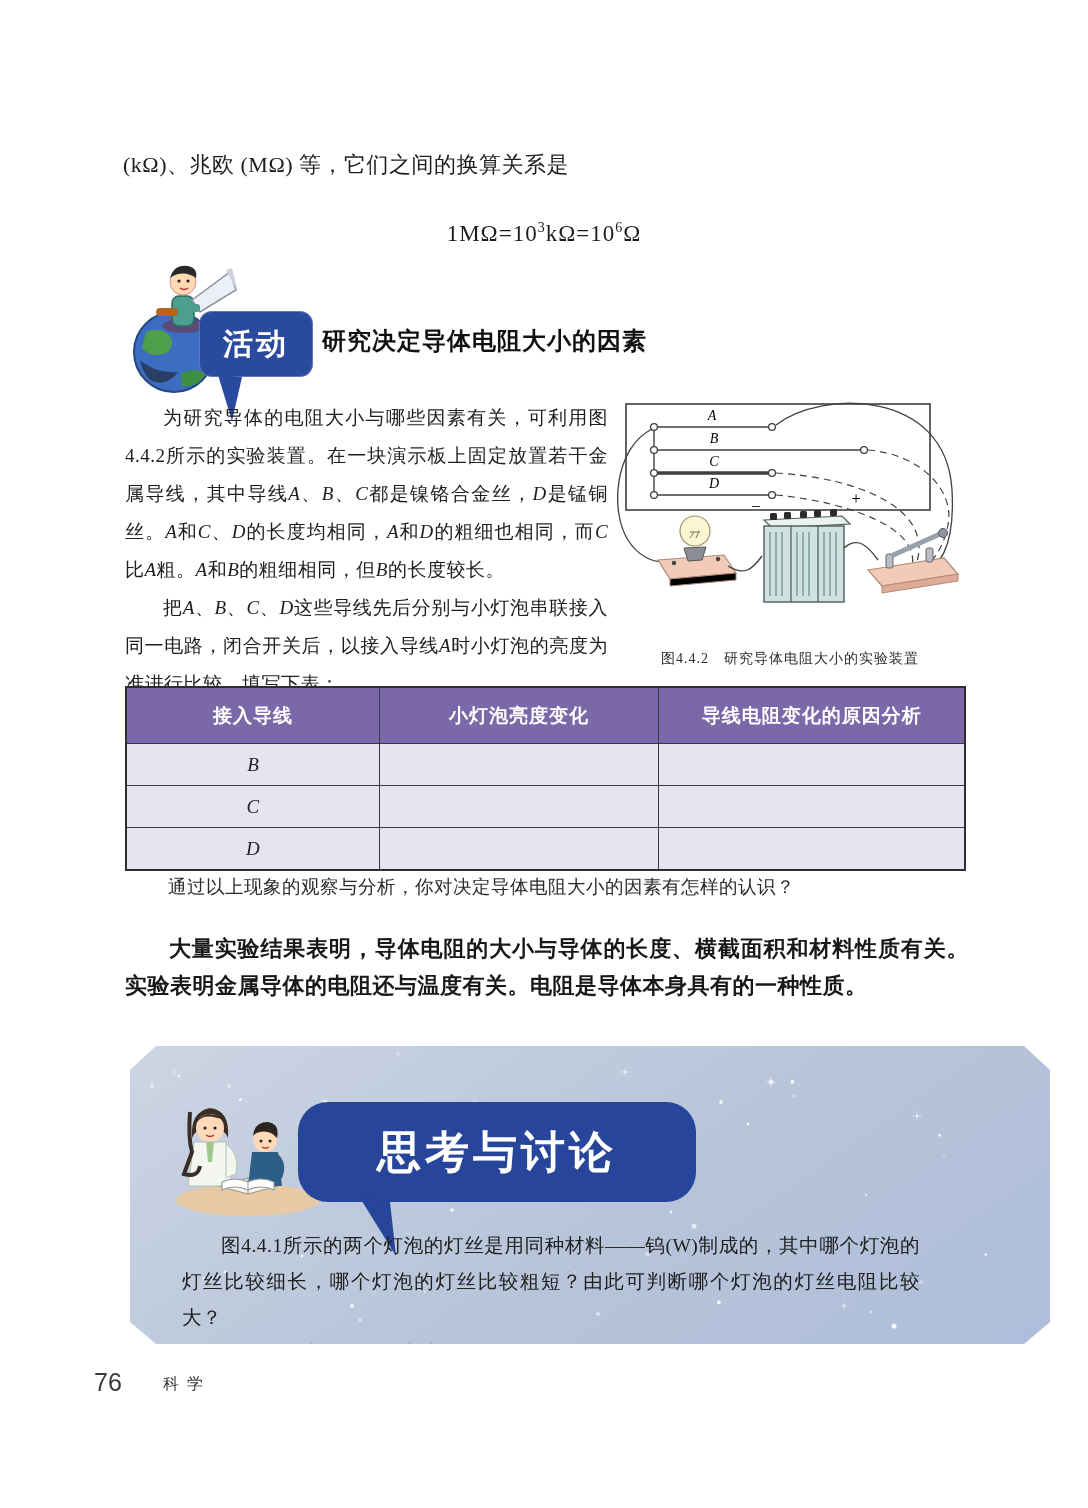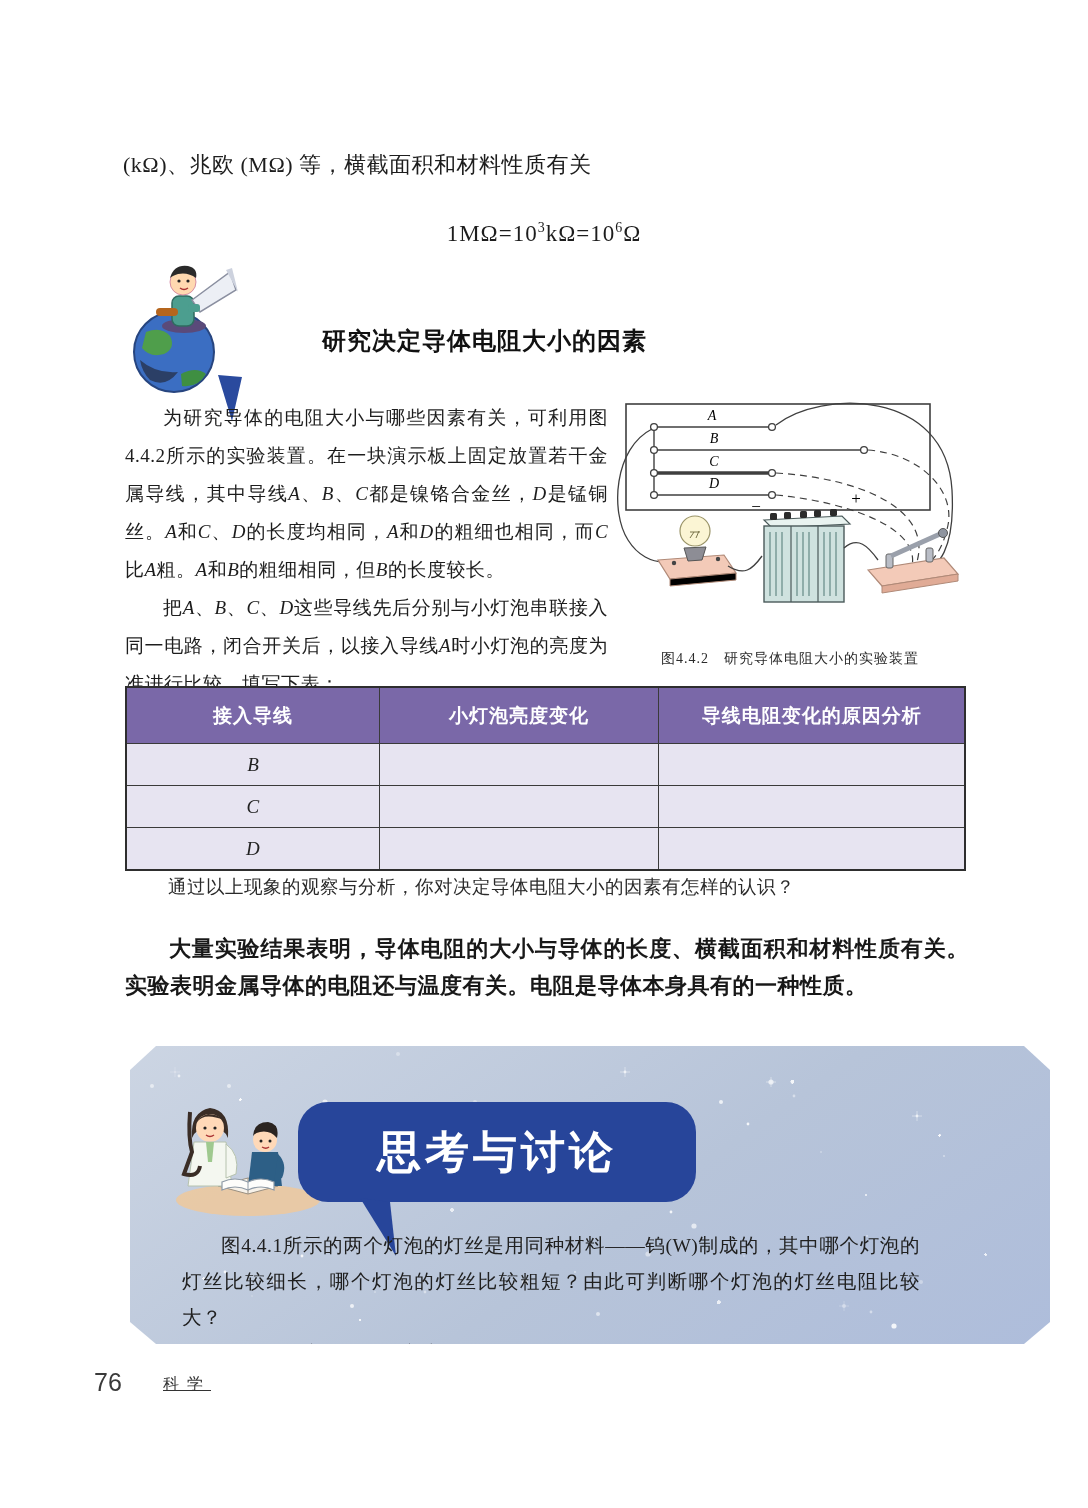--- a/index.html
+++ b/index.html
@@ -82,29 +82,29 @@
     border-radius:30px;display:flex;align-items:center;justify-content:center;
     font-family:"Liberation Sans","DejaVu Sans",sans-serif;font-weight:bold;color:#fff;
     font-size:44px;letter-spacing:4px;
   }
   #think-badge-tail{position:absolute;left:228px;top:152px;width:40px;height:58px;}
   #think-text{position:absolute;left:52px;top:182px;width:738px;}
   #think-text p{margin:0;font-size:19.5px;line-height:36px;color:#202020;text-align:justify;letter-spacing:.5px;}
   #think-text p.indent{text-indent:2em;}
   
   #footer-num{left:94px;top:1368px;font-family:"Liberation Sans","DejaVu Sans",sans-serif;font-size:25px;color:#3a3a3a;}
-  #footer-subject{left:163px;top:1374px;font-family:"Liberation Sans","DejaVu Sans",sans-serif;font-size:16px;letter-spacing:8px;color:#333;text-decoration:underline;}
+  #footer-subject{left:163px;top:1374px;font-family:"Liberation Sans","DejaVu Sans",sans-serif;font-size:16px;letter-spacing:8px;color:#333;}
   svg text{font-family:"Liberation Serif",serif;}
 </style>
 </head>
 <body>
 
 <div id="page">
 
-  <div class="abs" id="intro-line">(kΩ)、兆欧 (MΩ) 等，横截面积和材料性质有关</div>
+  <div class="abs" id="intro-line">(kΩ)、兆欧 (MΩ) 等，它们之间的换算关系是</div>
   <div class="abs" id="formula">
     <span>1MΩ=10</span><sup>3</sup><span>kΩ=10</span><sup>6</sup><span>Ω</span>
   </div>
 
   <svg class="abs" id="activity-figure-person" viewBox="0 0 122 138">
     <circle cx="48" cy="96" r="40" fill="#3b6ec2" stroke="#27457f" stroke-width="2"></circle>
     <path d="M20,76 Q35,70 44,80 Q50,92 38,98 Q24,102 16,92 Z" fill="#4f9e4b"></path>
     <path d="M55,118 Q70,110 80,118 Q72,132 56,130 Z" fill="#3f8f42"></path>
     <path d="M14,104 Q30,118 52,116 Q40,132 24,124 Q16,116 14,104 Z" fill="#2b3f66"></path>
     <ellipse cx="58" cy="70" rx="22" ry="7" fill="#5a4a7a"></ellipse>
@@ -113,20 +113,23 @@
     <circle cx="57" cy="26" r="13" fill="#ffd9b0" stroke="#c79" stroke-width="0.8"></circle>
     <path d="M44,22 Q48,8 62,10 Q72,12 70,22 Q62,16 52,18 Q46,20 44,22 Z" fill="#2a2a2a"></path>
     <circle cx="53" cy="25" r="1.6" fill="#222"></circle>
       <circle cx="62" cy="25" r="1.6" fill="#222"></circle>
     <path d="M54,32 q4,3 8,0" stroke="#a33" stroke-width="1.5" fill="none"></path>
     <polygon points="66,44 104,16 110,34 74,56" fill="#eceff5" stroke="#8a8fa0" stroke-width="1.5"></polygon>
     <polygon points="100,14 112,36 106,12" fill="#cdd2de"></polygon>
     <rect x="62" y="48" width="12" height="8" rx="3" fill="#4c9e8f"></rect>
   </svg>
 
+  <div class="abs" id="activity-badge">
+    <span>活动</span>
+  </div>
   <svg class="abs" id="activity-badge-tail" viewBox="0 0 30 46">
     <polygon points="2,0 26,2 16,46" fill="#2a4a9e"></polygon>
   </svg>
   <div class="abs" id="activity-title">研究决定导体电阻大小的因素</div>
 
   <div class="abs" id="activity-paras">
     <p class="italic-vars">为研究导体的电阻大小与哪些因素有关，可利用图4.4.2所示的实验装置。在一块演示板上固定放置若干金属导线，其中导线<i>A</i>、<i>B</i>、<i>C</i>都是镍铬合金丝，<i>D</i>是锰铜丝。<i>A</i>和<i>C</i>、<i>D</i>的长度均相同，<i>A</i>和<i>D</i>的粗细也相同，而<i>C</i>比<i>A</i>粗。<i>A</i>和<i>B</i>的粗细相同，但<i>B</i>的长度较长。</p>
     <p class="italic-vars">把<i>A</i>、<i>B</i>、<i>C</i>、<i>D</i>这些导线先后分别与小灯泡串联接入同一电路，闭合开关后，以接入导线<i>A</i>时小灯泡的亮度为准进行比较，填写下表：</p>
   </div>
 

